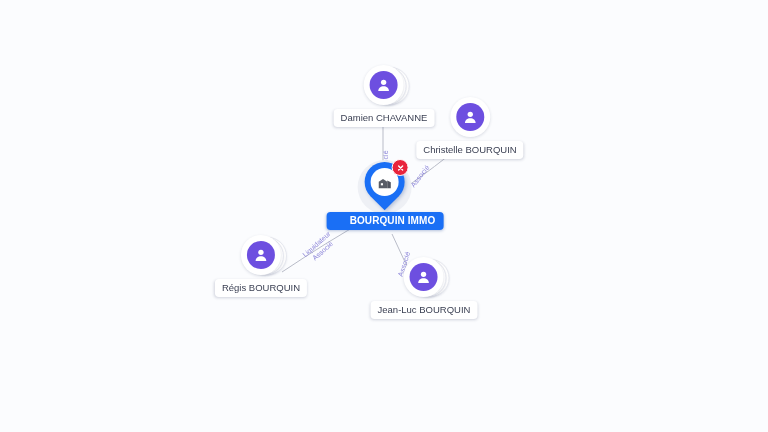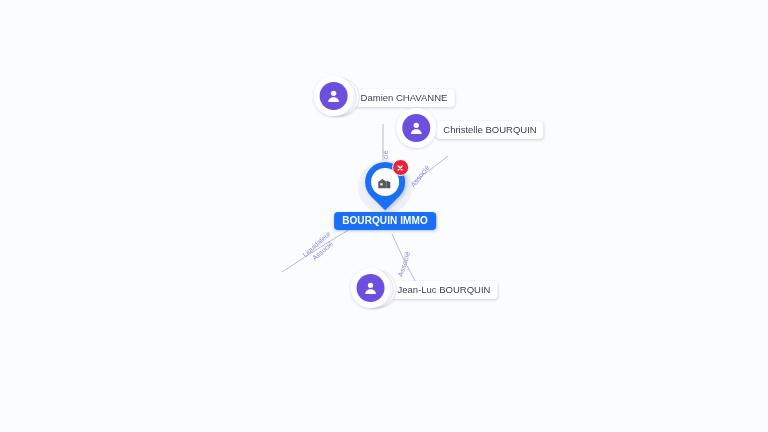--- a/index.html
+++ b/index.html
@@ -52,21 +52,21 @@
   .edge-label-stack span {
     color: #8b84d8;
     font-size: 7px;
     white-space: nowrap;
   }
 
   
   .node {
     position: absolute;
     display: flex;
-    flex-direction: row;
+    flex-direction: column;
     align-items: center;
   }
   .avatar-wrap {
     position: relative;
     width: 40px;
     height: 40px;
   }
   .stack-card {
     position: absolute;
     width: 36px;
@@ -175,21 +175,21 @@
     z-index: 5;
   }
   .pin-badge svg { display: block; }
 
   .company-label {
     position: relative;
     margin-top: -4px;
     background: #1a6ff5;
     color: #ffffff;
     border-radius: 4px;
-    padding: 3px 8px 4px 8px;
+    padding: 3px 8px 4px 23px;
     font-size: 10px;
     font-weight: bold;
     letter-spacing: 0.1px;
     white-space: nowrap;
     box-shadow: 0 1px 3px rgba(20,60,140,0.30);
   }
 </style>
 </head>
 <body>
 
@@ -238,20 +238,35 @@
           <svg width="16" height="16" viewBox="0 0 24 24" fill="#ffffff">
             <circle cx="12" cy="8" r="4"></circle>
             <path d="M4 21c0-4.4 3.6-7 8-7s8 2.6 8 7z"></path>
           </svg>
         </div>
       </div>
     </div>
     <div class="node-label">Christelle BOURQUIN</div>
   </div>
 
+  <div class="node" style="left:261px; top:266px; transform: translate(-50%,-50%);">
+    <div class="avatar-wrap">
+      <div class="stack-card s1"></div>
+      <div class="stack-card s2"></div>
+      <div class="avatar-disc">
+        <div class="avatar-inner">
+          <svg width="16" height="16" viewBox="0 0 24 24" fill="#ffffff">
+            <circle cx="12" cy="8" r="4"></circle>
+            <path d="M4 21c0-4.4 3.6-7 8-7s8 2.6 8 7z"></path>
+          </svg>
+        </div>
+      </div>
+    </div>
+    <div class="node-label">Régis BOURQUIN</div>
+  </div>
 
   <div class="node" style="left:424px; top:288px; transform: translate(-50%,-50%);">
     <div class="avatar-wrap">
       <div class="stack-card s1"></div>
       <div class="stack-card s2"></div>
       <div class="avatar-disc">
         <div class="avatar-inner">
           <svg width="16" height="16" viewBox="0 0 24 24" fill="#ffffff">
             <circle cx="12" cy="8" r="4"></circle>
             <path d="M4 21c0-4.4 3.6-7 8-7s8 2.6 8 7z"></path>

